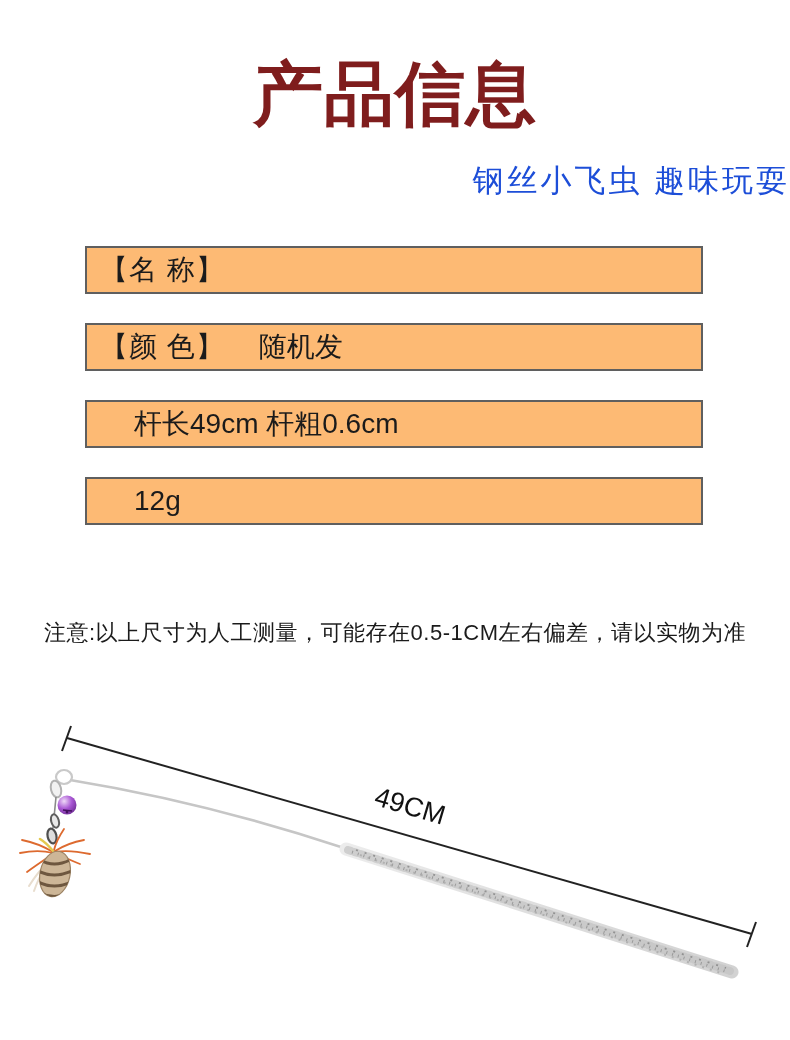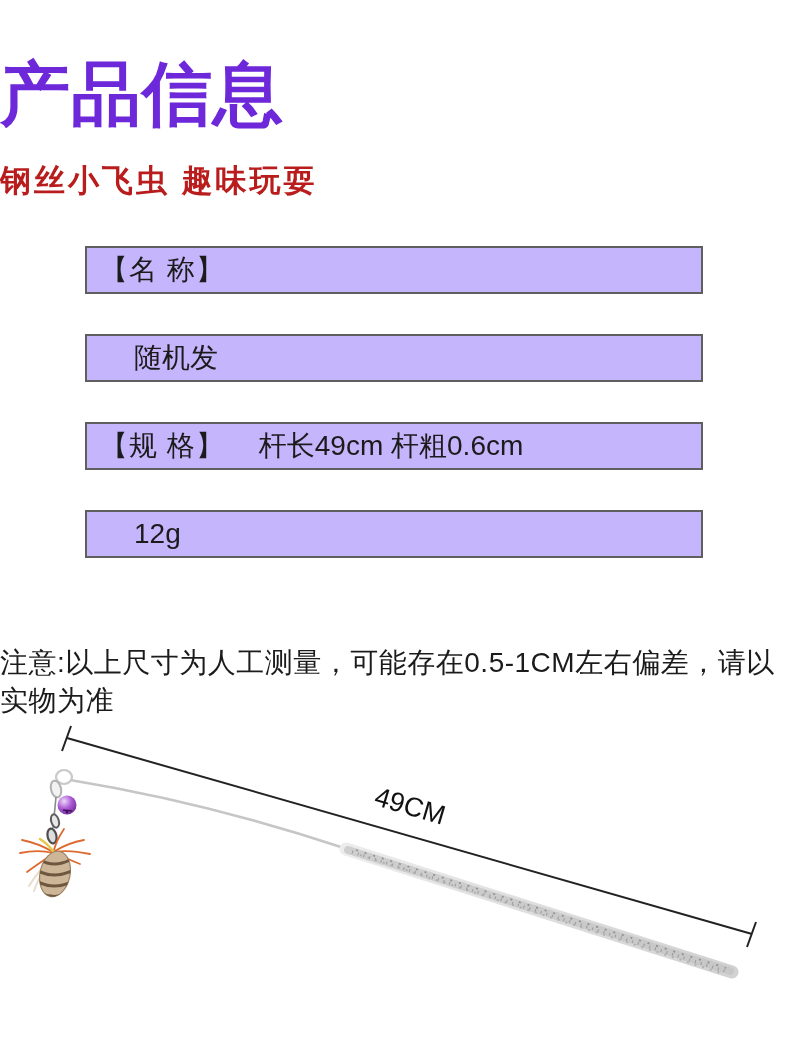--- a/index.html
+++ b/index.html
@@ -13,77 +13,76 @@
     position: relative;
     overflow: hidden;
     font-family: "Liberation Sans", sans-serif;
     color: #1b1b1b;
   }
   .page-title {
     position: absolute;
     top: 52px;
     left: 0;
     right: 0;
-    text-align: left;
+    text-align: center;
     font-family: "DejaVu Serif", serif;
     font-weight: 700;
     font-size: 70px;
     line-height: 1.2;
-    color: #6d28d9;
+    color: #7f1d1d;
     letter-spacing: 1px;
   }
   .page-subtitle {
     position: absolute;
     top: 160px;
     left: 0;
     right: 0;
-    text-align: left;
+    text-align: right;
     font-size: 31px;
-    font-weight: 700;
-    color: #b91c1c;
+    font-weight: 400;
+    color: #1d4ed8;
     letter-spacing: 3px;
   }
   .spec-list {
     position: absolute;
     top: 246px;
     left: 85px;
     width: 618px;
   }
   .spec-row {
     box-sizing: border-box;
     width: 100%;
     height: 48px;
-    margin-bottom: 40px;
+    margin-bottom: 29px;
     border: 2px solid #5f5f5f;
-    background: #c4b5fd;
+    background: #fdba74;
     display: flex;
     align-items: center;
     padding-left: 13px;
     font-size: 28px;
     color: #1b1b1b;
     white-space: nowrap;
   }
   .spec-label {
     flex: 0 0 auto;
     letter-spacing: 1px;
   }
   .spec-value {
     margin-left: 34px;
     flex: 0 0 auto;
   }
   .note-line {
     position: absolute;
     top: 618px;
     left: 0;
     right: 0;
-    text-align: left;
-    font-size: 28px;
+    text-align: center;
+    font-size: 22px;
     color: #1b1b1b;
     letter-spacing: 0.5px;
-    margin-top: 26px;
   }
   .photo-area {
     position: absolute;
     top: 700px;
     left: 0;
     width: 790px;
     height: 340px;
   }
   .dim-label-text {
     font-family: "Liberation Sans", sans-serif;
@@ -95,24 +94,24 @@
 <body>
 
 <div class="page-title">产品信息</div>
 <div class="page-subtitle">钢丝小飞虫 趣味玩耍</div>
 
 <div class="spec-list">
   <div class="spec-row">
     <span class="spec-label">【名 称】</span>
   </div>
   <div class="spec-row">
+    <span class="spec-label">【颜 色】</span>
     <span class="spec-value">随机发</span>
   </div>
   <div class="spec-row">
-    <span class="spec-label">【规 格】</span>
     <span class="spec-value">杆长49cm 杆粗0.6cm</span>
   </div>
   <div class="spec-row">
     <span class="spec-value">12g</span>
   </div>
 </div>
 
 <div class="note-line">注意:以上尺寸为人工测量，可能存在0.5-1CM左右偏差，请以实物为准</div>
 
 <div class="photo-area">

